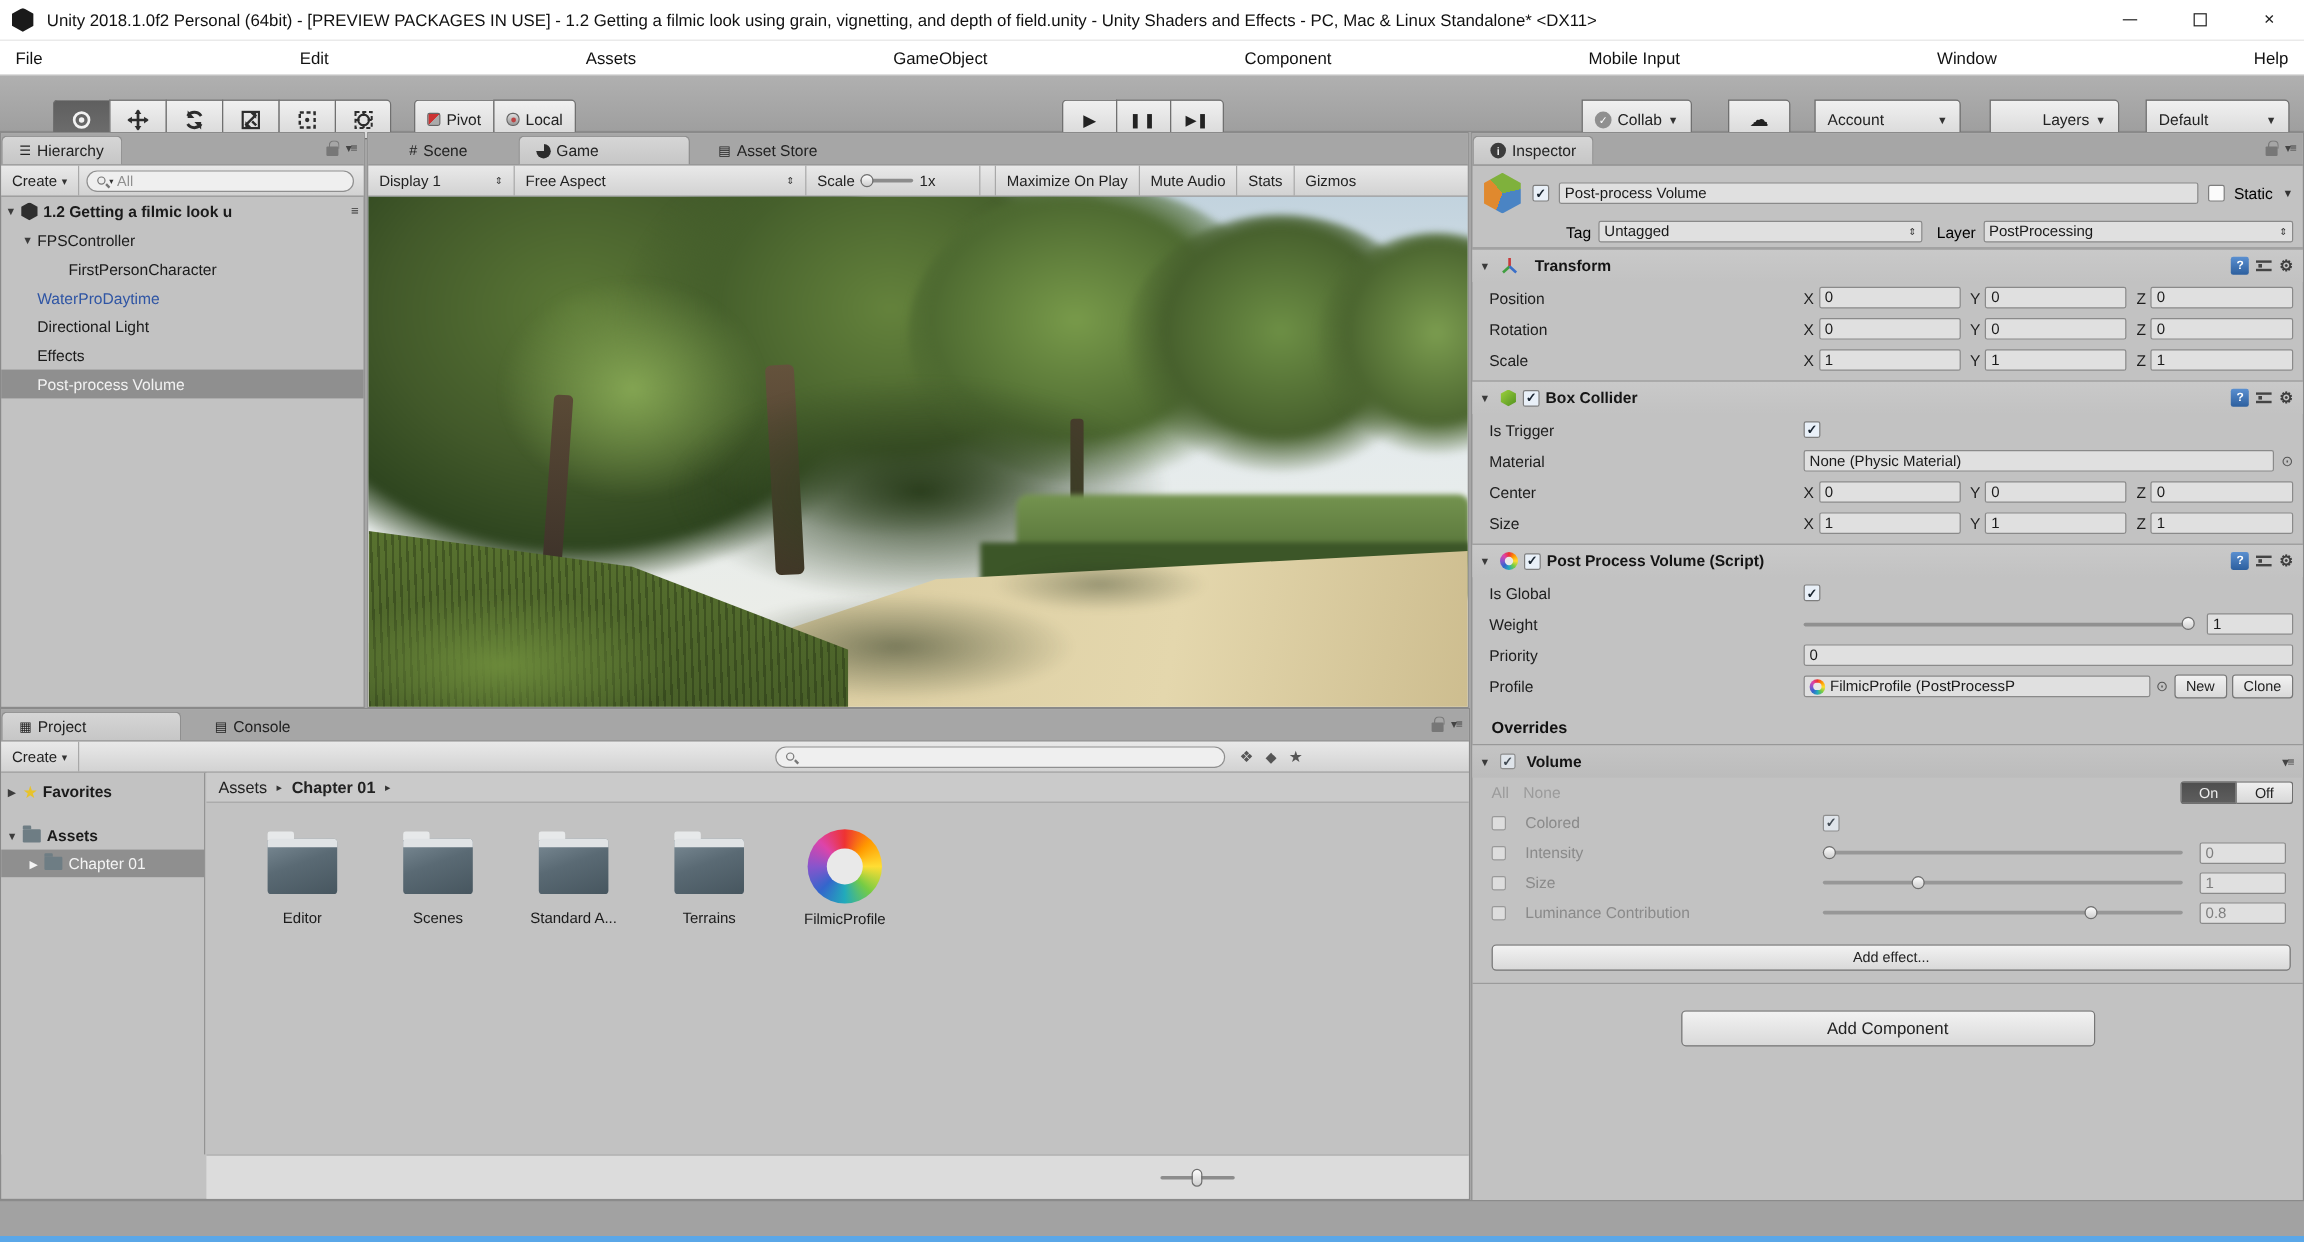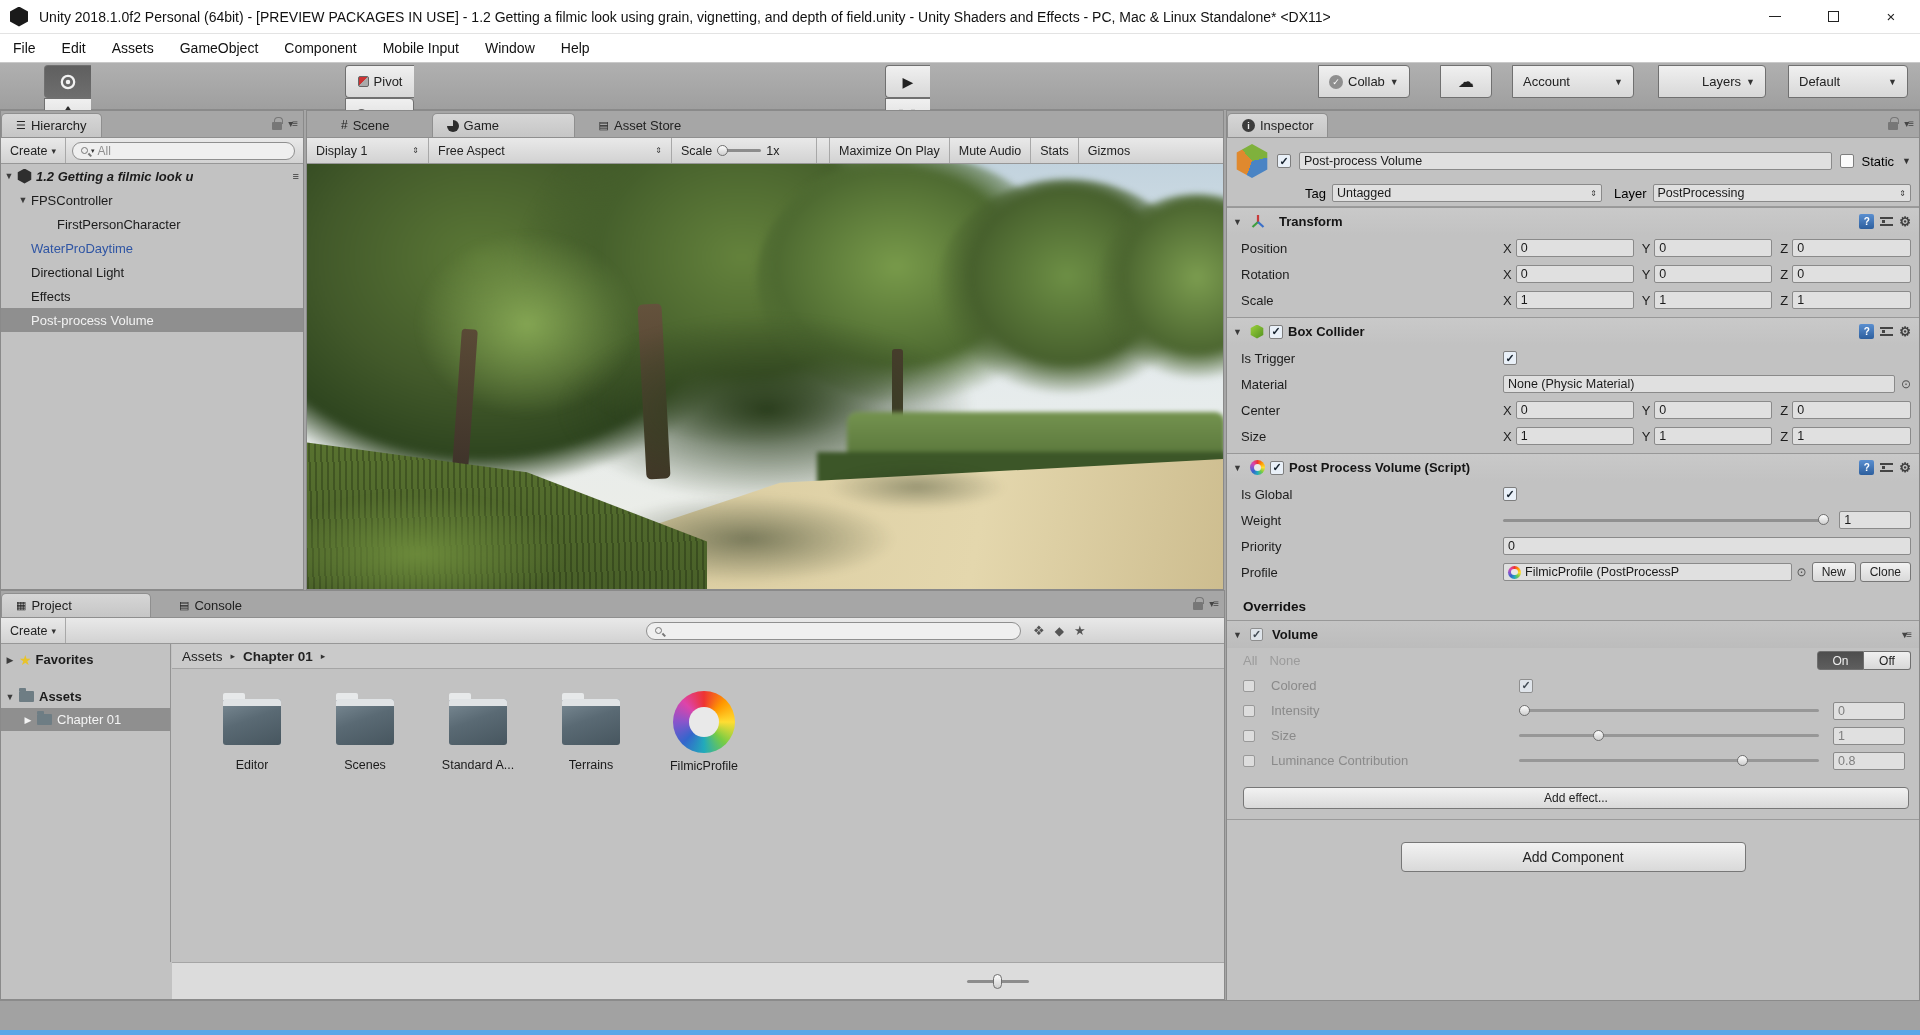--- a/index.html
+++ b/index.html
@@ -6,25 +6,25 @@
   html,body { width:1920px; height:1035px; overflow:hidden; font-family:"Liberation Sans",sans-serif; background:#a6a6a6; }
   .abs { position:absolute; }
   
   .titlebar { position:absolute; left:0; top:0; width:1920px; height:34px; background:#ffffff; display:flex; align-items:center; border-bottom:1px solid #e3e3e3; }
   .unity-logo { width:20px; height:20px; margin:0 10px 0 9px; background:#1a1a1a; clip-path:polygon(50% 0,95% 25%,95% 75%,50% 100%,5% 75%,5% 25%); }
   .title-text { font-size:14px; color:#111; white-space:nowrap; }
   .winbtns { margin-left:auto; display:flex; height:34px; }
   .winbtn { width:58px; height:34px; display:flex; align-items:center; justify-content:center; font-size:15px; color:#222; }
   .maxglyph { width:11px; height:11px; border:1.5px solid #222; }
   .minglyph { width:12px; height:0; border-top:1.5px solid #222; }
-  .menubar { position:absolute; left:0; top:34px; width:1920px; height:29px; background:#ffffff; display:flex; align-items:center; border-bottom:1px solid #c9c9c9; }
+  .menubar { position:absolute; left:0; top:34px; width:1920px; height:29px; background:#ffffff; display:flex; align-items:center; border-bottom:1px solid #c9c9c9;justify-content:space-between; }
   .menuitem { padding:0 13px; font-size:14px; color:#111; height:100%; display:flex; align-items:center; }
   
   .toolbar { position:absolute; left:0; top:63px; width:1920px; height:47px; background:linear-gradient(#b0b0b0,#9f9f9f); border-bottom:1px solid #8a8a8a; }
-  .toolgroup { position:absolute; top:2px; display:flex;flex-direction:column; }
+  .toolgroup { position:absolute; top:20px; display:flex; }
   .toolbtn { width:47px; height:33px; background:linear-gradient(#f0f0f0,#d8d8d8); border:1px solid #707070; border-right-width:0; display:flex; align-items:center; justify-content:center; }
   .toolbtn:first-child { border-radius:4px 0 0 4px; }
   .toolbtn:last-child  { border-radius:0 4px 4px 0; border-right-width:1px; }
   .toolbtn.pressed { background:linear-gradient(#5f5f5f,#6e6e6e); }
   .toolbtn svg { width:18px; height:18px; }
   .tbtn { height:33px; background:linear-gradient(#f0f0f0,#d8d8d8); border:1px solid #707070; display:flex; align-items:center; justify-content:center; gap:5px; font-size:13px; color:#222; padding:0 10px; }
   .grp .tbtn { border-right-width:0; }
   .grp .tbtn:first-child { border-radius:4px 0 0 4px; }
   .grp .tbtn:last-child { border-radius:0 4px 4px 0; border-right-width:1px; }
   .caret { font-size:9px; color:#333; }
@@ -251,21 +251,21 @@
     <div class="searchpill" style="margin-left:6px;flex:1;margin-right:8px;">
       <span class="mag"></span>
       <span class="caret" style="font-size:7px;">▾</span>
       <span class="graytxt">All</span>
     </div>
   </div>
   <div>
     <div class="hrow" style="font-weight:bold;">
       <span class="arrow">▼</span>
       <span class="ucube"></span>
-      <span style="white-space:nowrap;overflow:hidden;font-style:italic;">1.2 Getting a filmic look u</span>
+      <span style="white-space:nowrap;overflow:hidden;">1.2 Getting a filmic look u</span>
       <span class="scenemenu">≡</span>
     </div>
     <div class="hrow" style="padding-left:14px;">
       <span class="arrow">▼</span>
       <span>FPSController</span>
     </div>
     <div class="hrow" style="padding-left:56px;">
       <span>FirstPersonCharacter</span>
     </div>
     <div class="hrow prefab" style="padding-left:30px;">

